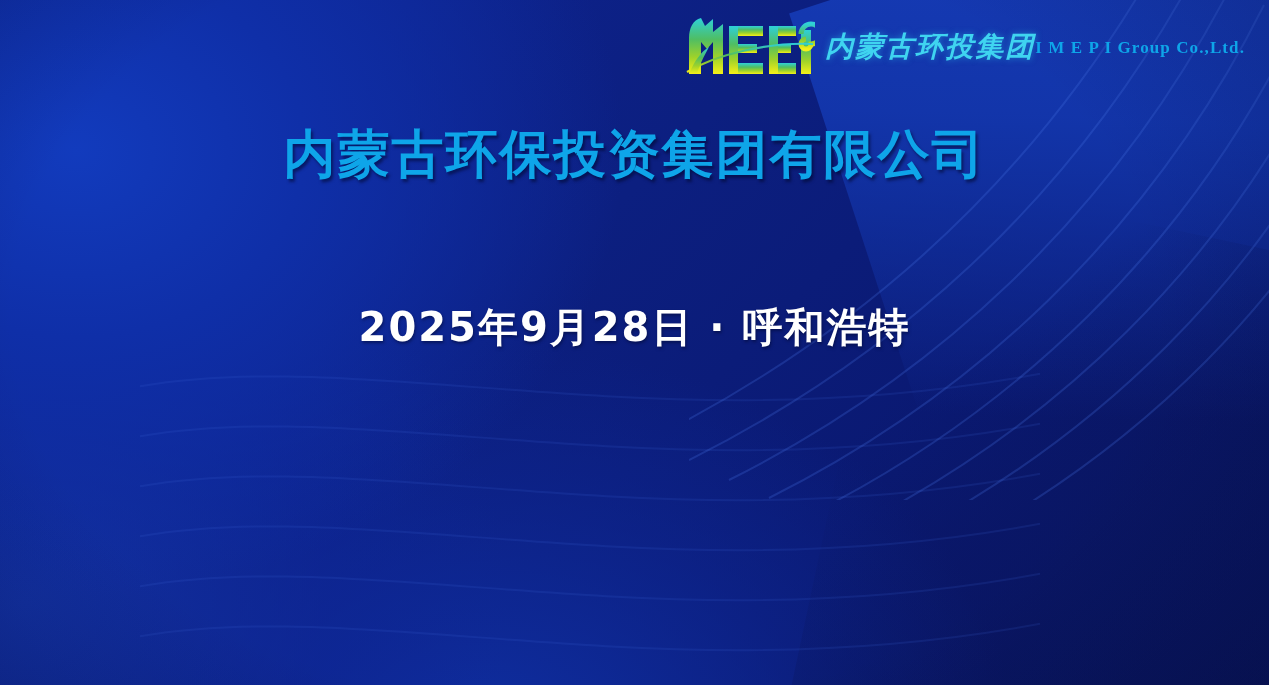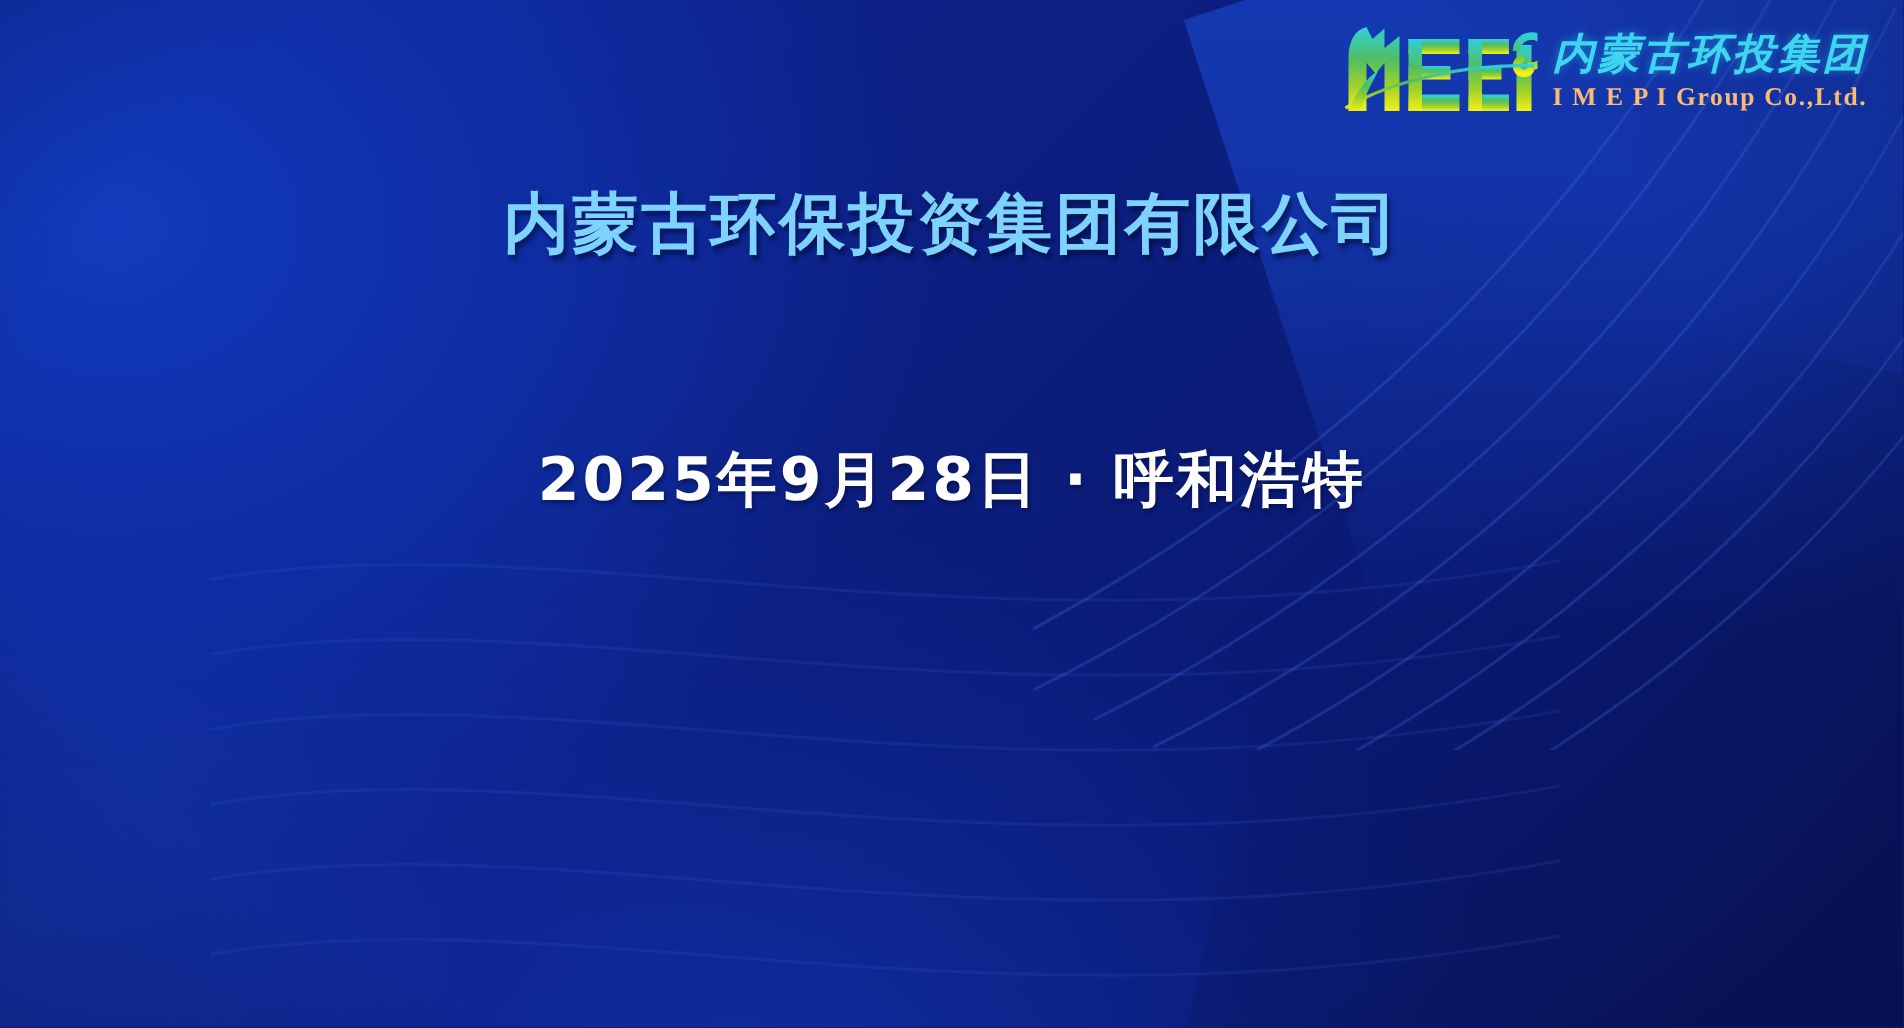--- a/index.html
+++ b/index.html
@@ -69,59 +69,59 @@
   
   .logo {
     position: absolute;
     top: 16px;
     right: 24px;
     display: flex;
     align-items: center;
     gap: 10px;
   }
   .logo-mark { display: block; }
-  .logo-text { display: flex; flex-direction: column; line-height: 1; }
+  .logo-text { display: flex; flex-direction: row; line-height: 1; }
   .logo-cn {
     font-family: "DejaVu Sans", sans-serif;
     font-size: 28px;
     font-weight: 700;
     letter-spacing: 2px;
     color: #3fd4f0;
     font-style: italic;
     text-shadow: 0 0 6px rgba(40,190,230,.55);
     white-space: nowrap;
   }
   .logo-en {
     margin-top: 6px;
     font-family: "Liberation Serif", "DejaVu Serif", serif;
     font-size: 17px;
     font-weight: 700;
     letter-spacing: 1.1px;
-    color: #fdba74;
+    color: #0ea5e9;
     white-space: nowrap;
     text-align: center;
   }
 
   
   .content {
     position: absolute;
     left: 0;
     right: 0;
     top: 128px;
     display: flex;
     flex-direction: column;
     align-items: center;
   }
   .title-line {
     font-family: "DejaVu Sans", "Liberation Sans", sans-serif;
     font-weight: 700;
-    font-size: 44px;
+    font-size: 52px;
     line-height: 1.0;
     letter-spacing: 2px;
-    color: #7dd3fc;
+    color: #0ea5e9;
     white-space: nowrap;
     margin: 0 0 32px 0;
     text-shadow: 2px 3px 3px rgba(2,8,45,0.55);
   }
   .title-line:last-of-type { margin-bottom: 0; }
 
   .date-line {
     margin-top: 88px;
     font-family: "DejaVu Sans", "Liberation Sans", sans-serif;
     font-weight: 700;

